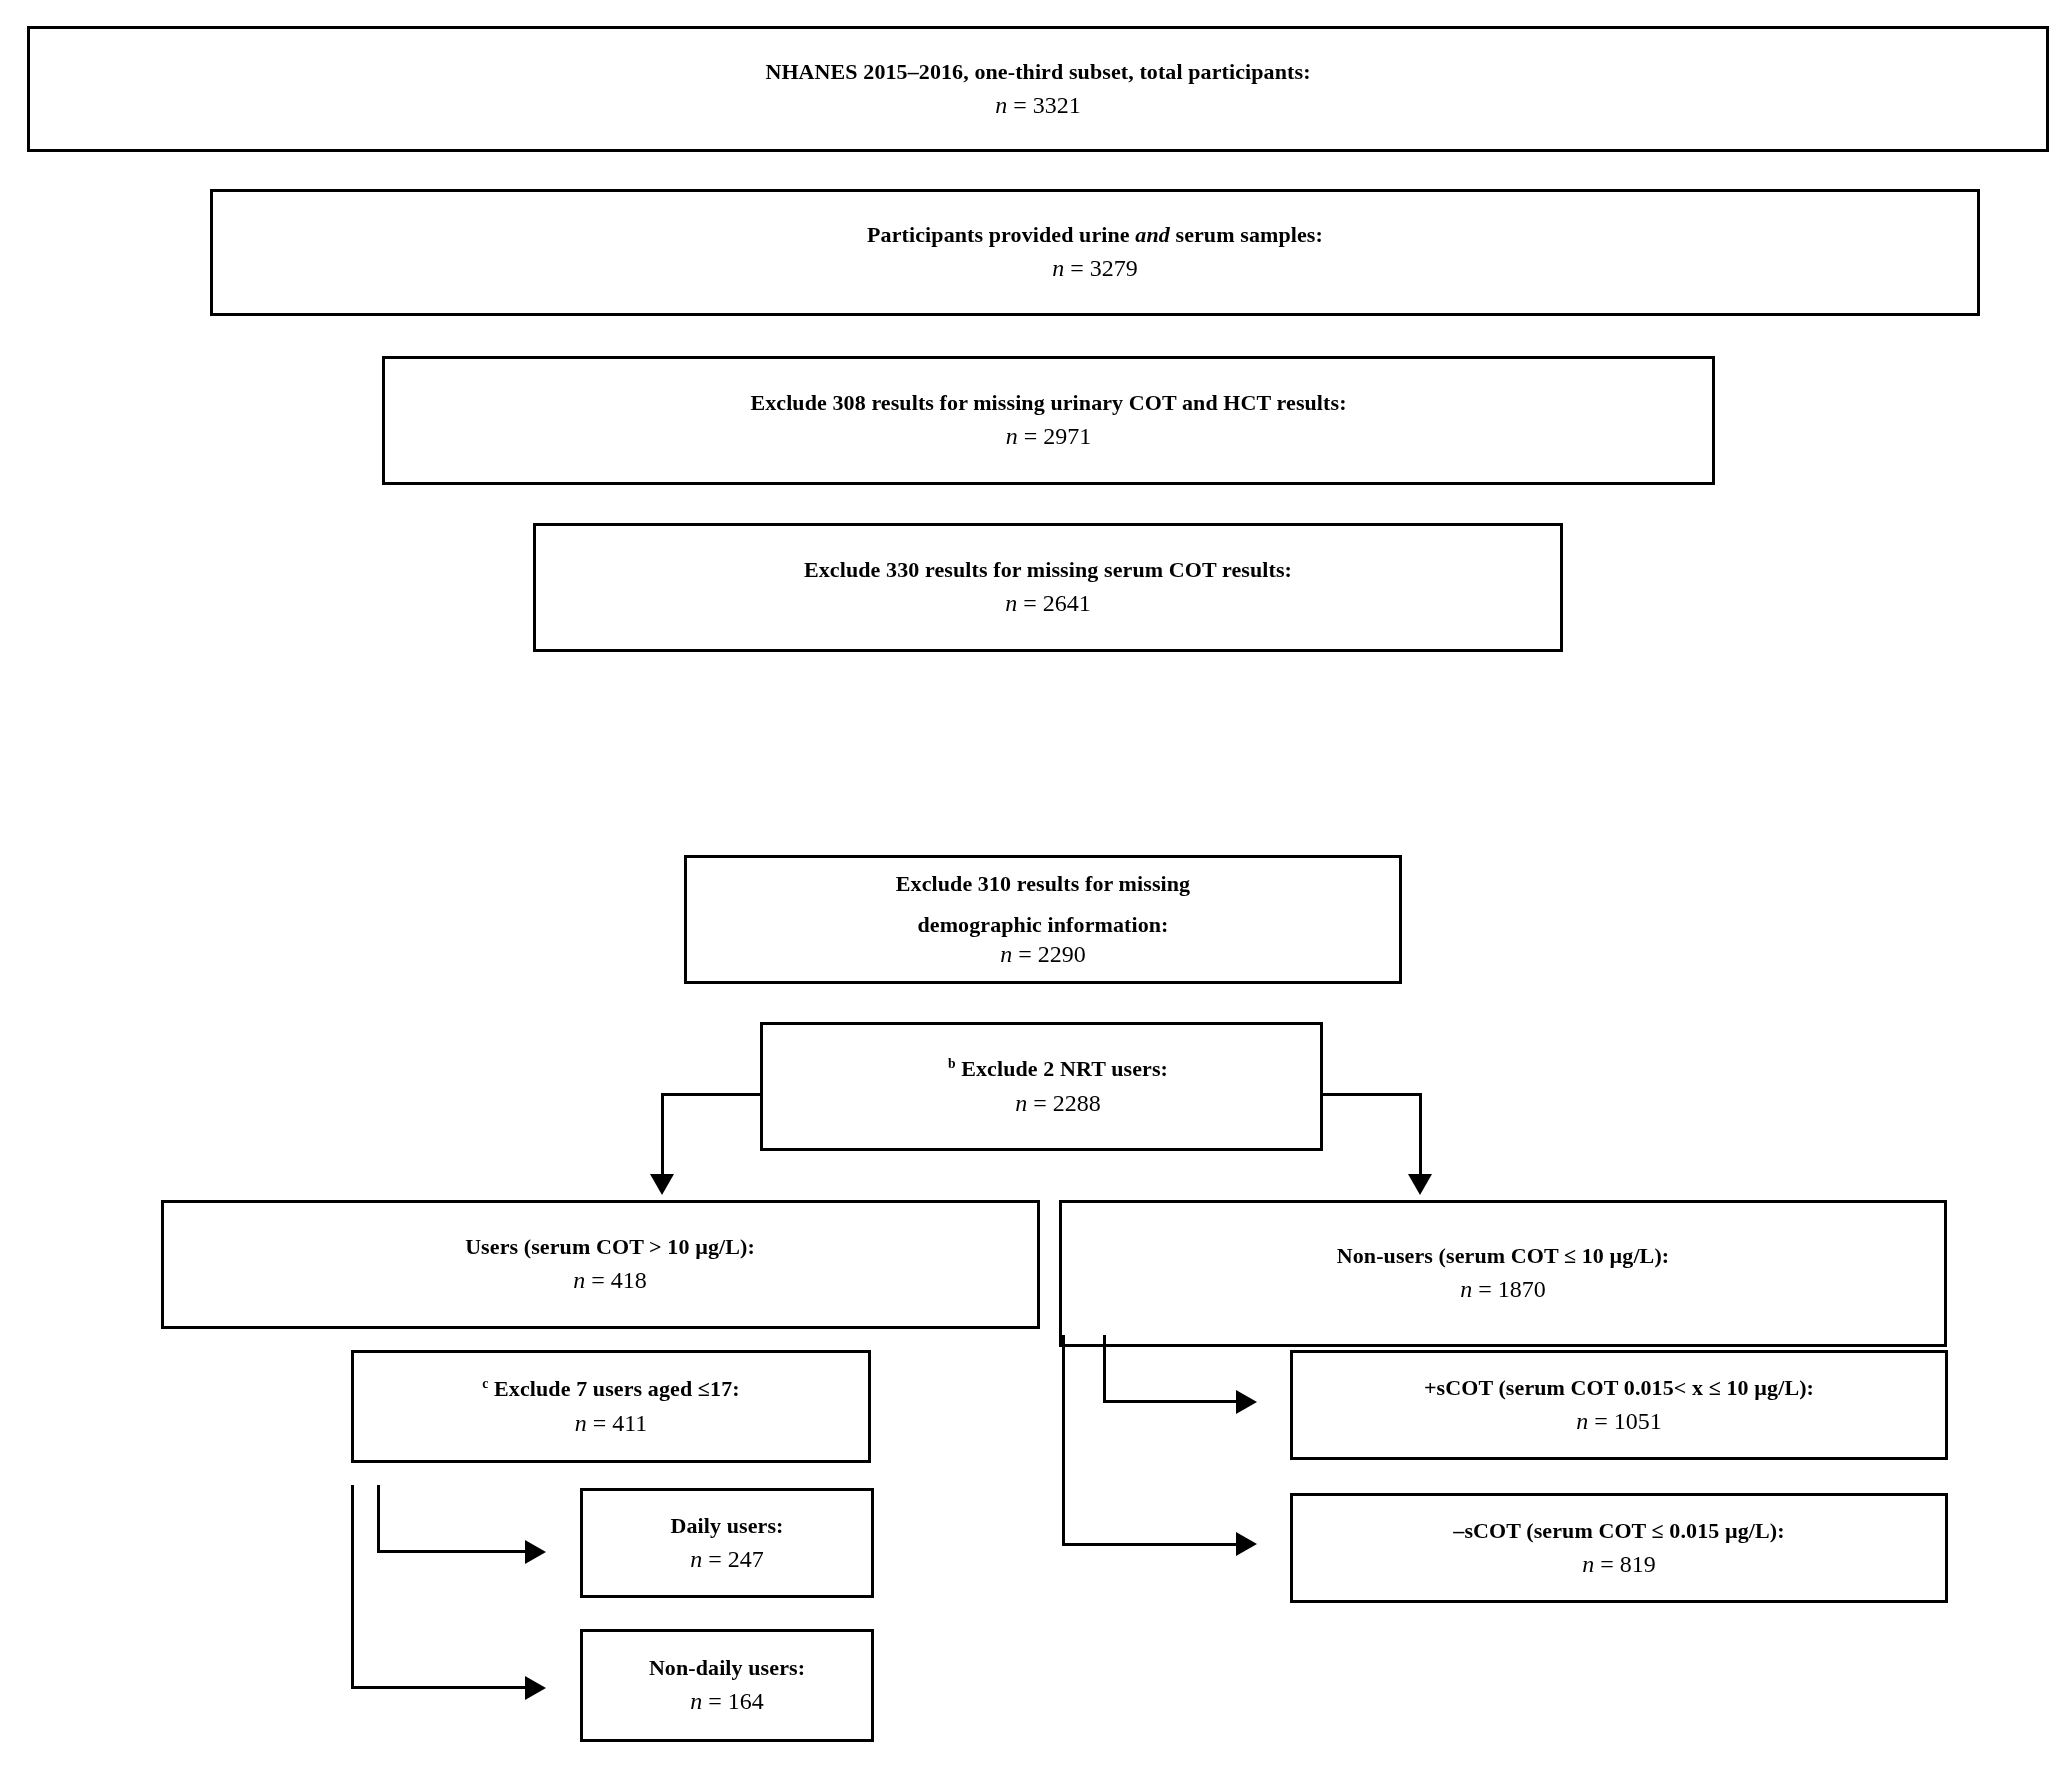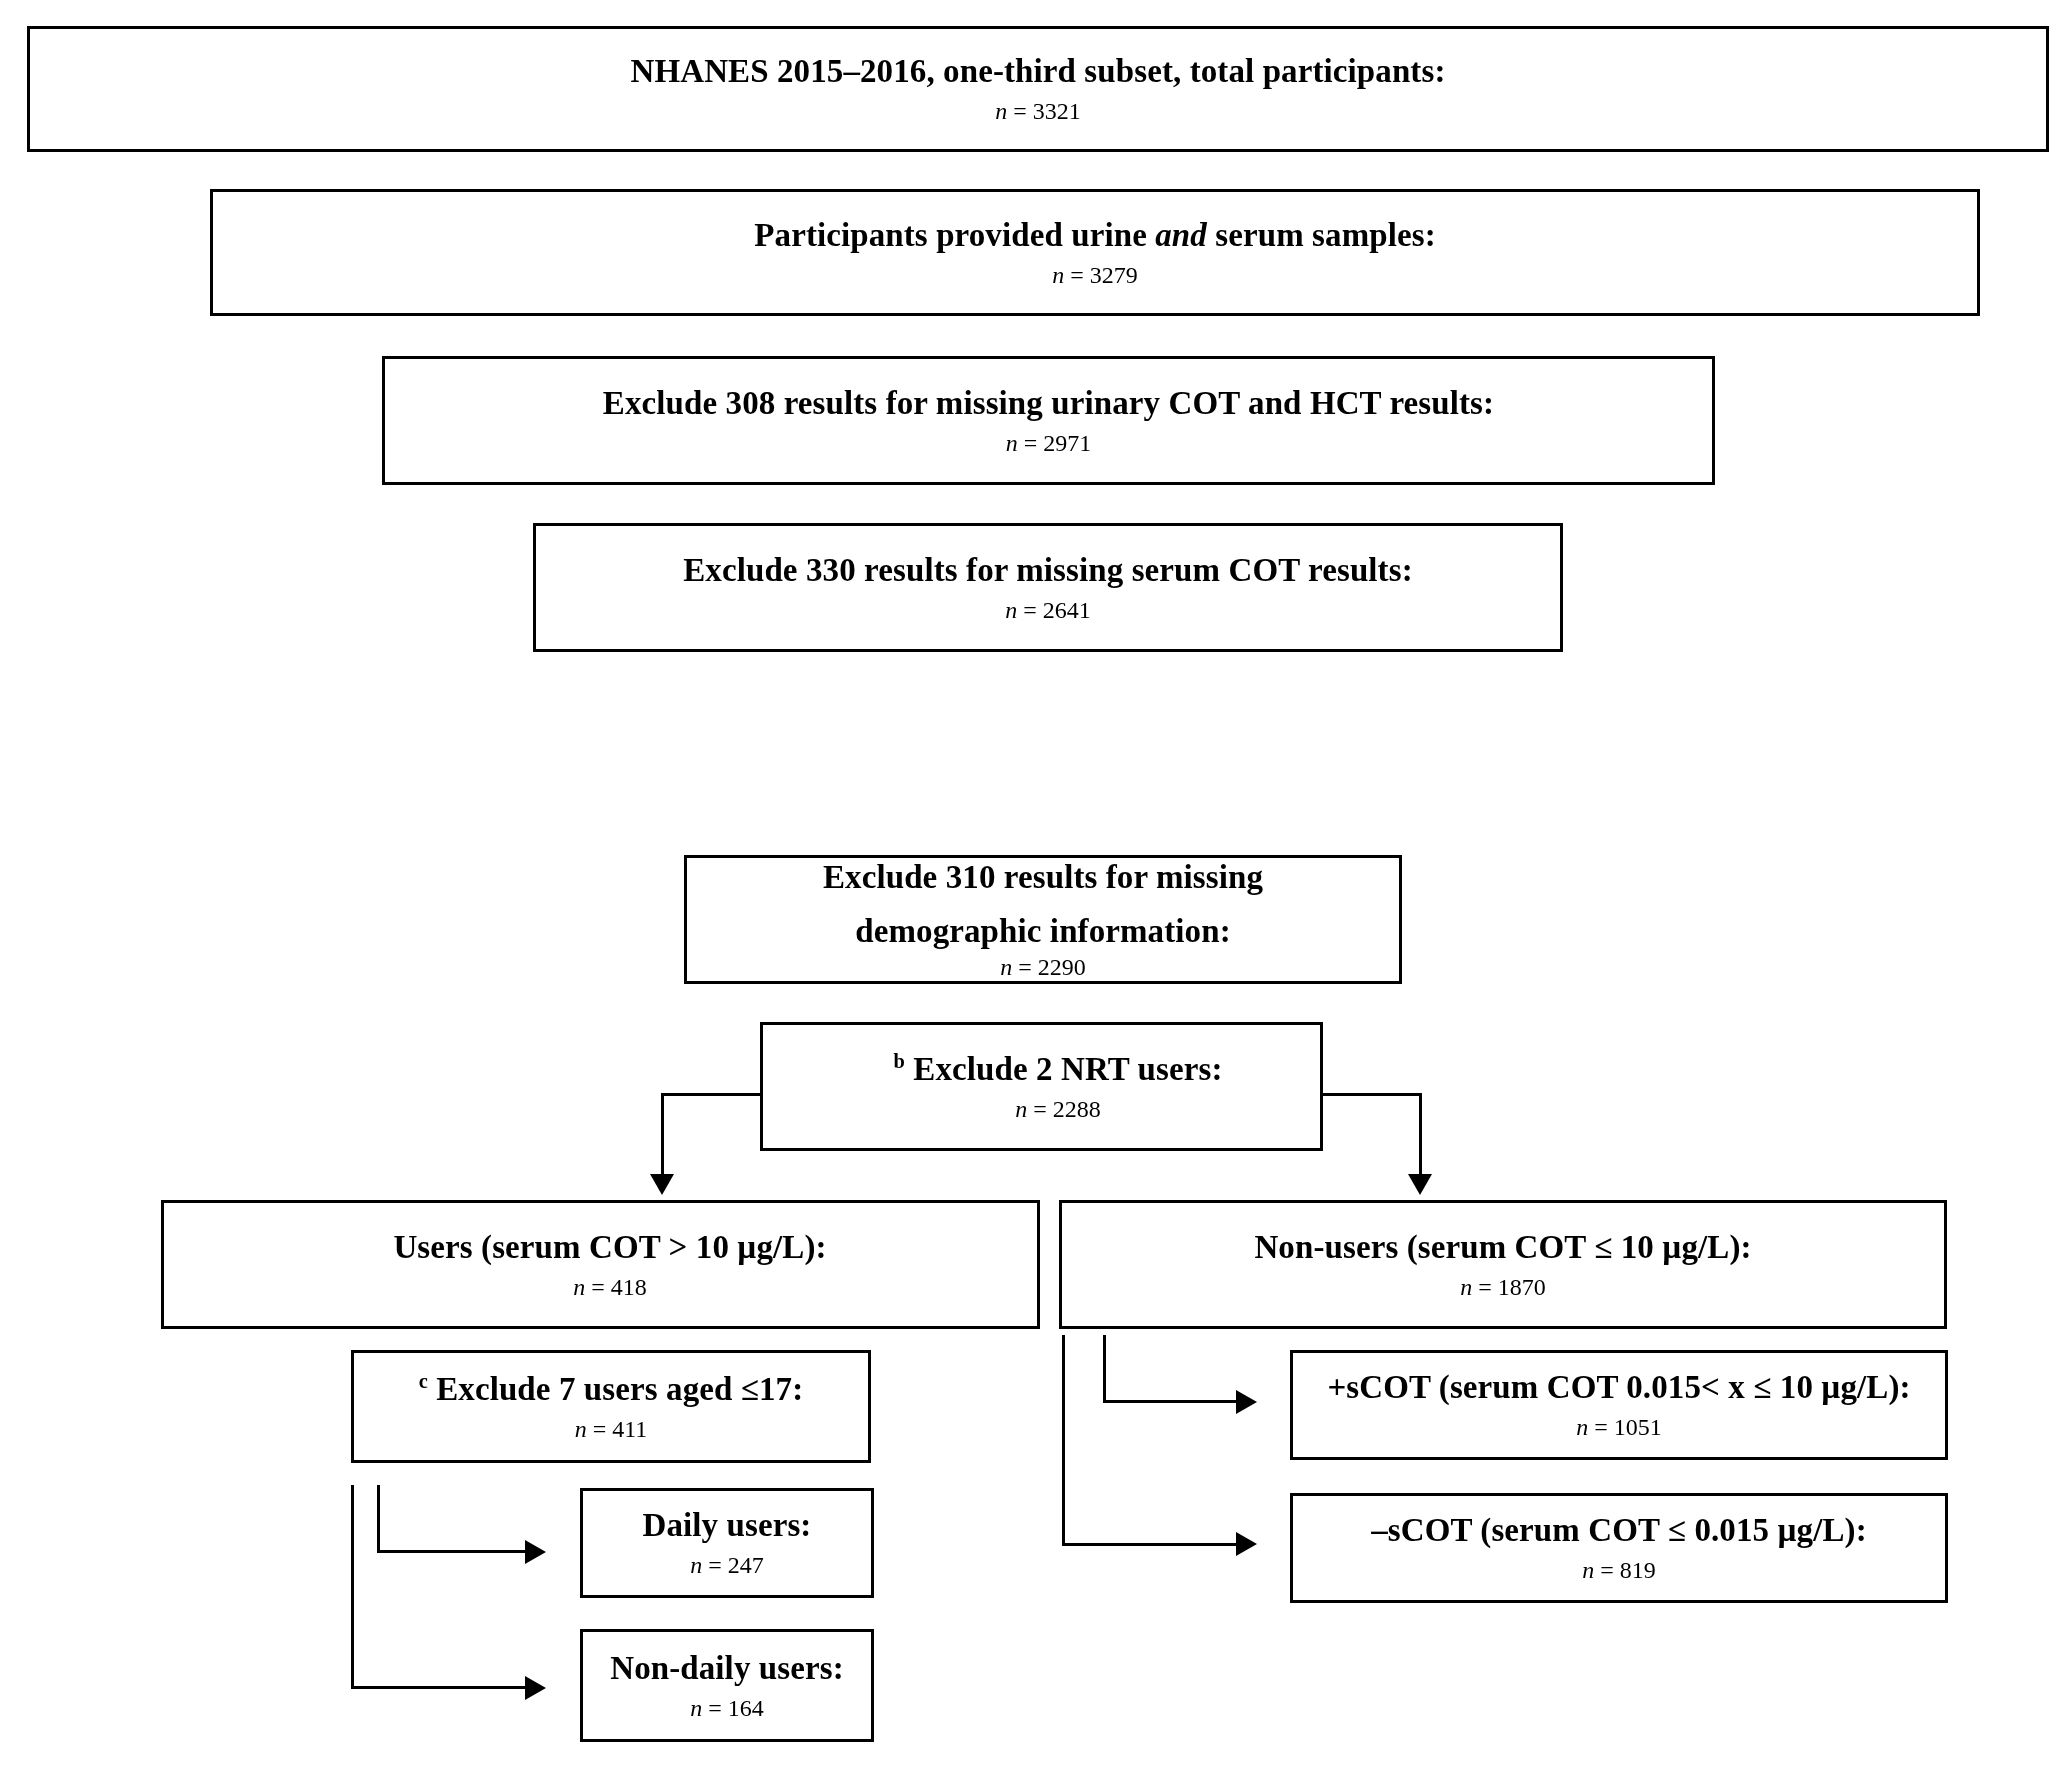--- a/index.html
+++ b/index.html
@@ -23,21 +23,21 @@
     background: #ffffff;
     display: flex;
     flex-direction: column;
     align-items: center;
     justify-content: center;
     text-align: center;
     line-height: 1.18;
   }
   .line1 {
     font-weight: bold;
-    font-size: 33px;
+    font-size: 22px;
     white-space: nowrap;
     letter-spacing: 0.1px;
   }
   .line1.wrap { white-space: normal; }
   .line2 {
     font-size: 24px;
     white-space: nowrap;
     margin-top: 6.2px;
   }
   .ital { font-style: italic; }
@@ -145,21 +145,21 @@
 
   <div class="node" style="left:161px; top:1200px; width:879px; height:129px;padding-left:19px;">
     <div class="line1">
       <span>Users (serum COT &gt; 10 µg/L):</span>
     </div>
     <div class="line2">
       <span class="ital">n</span><span> = 418</span>
     </div>
   </div>
 
-  <div class="node" style="left:1059px; top:1200px; width:888px; height:129px;">
+  <div class="node" style="left:1059px; top:1200px; width:888px; height:147px;">
     <div class="line1">
       <span>Non-users (serum COT ≤ 10 µg/L):</span>
     </div>
     <div class="line2">
       <span class="ital">n</span><span> = 1870</span>
     </div>
   </div>
 
   <div class="node" style="left:351px; top:1350px; width:520px; height:113px;">
     <div class="line1">

